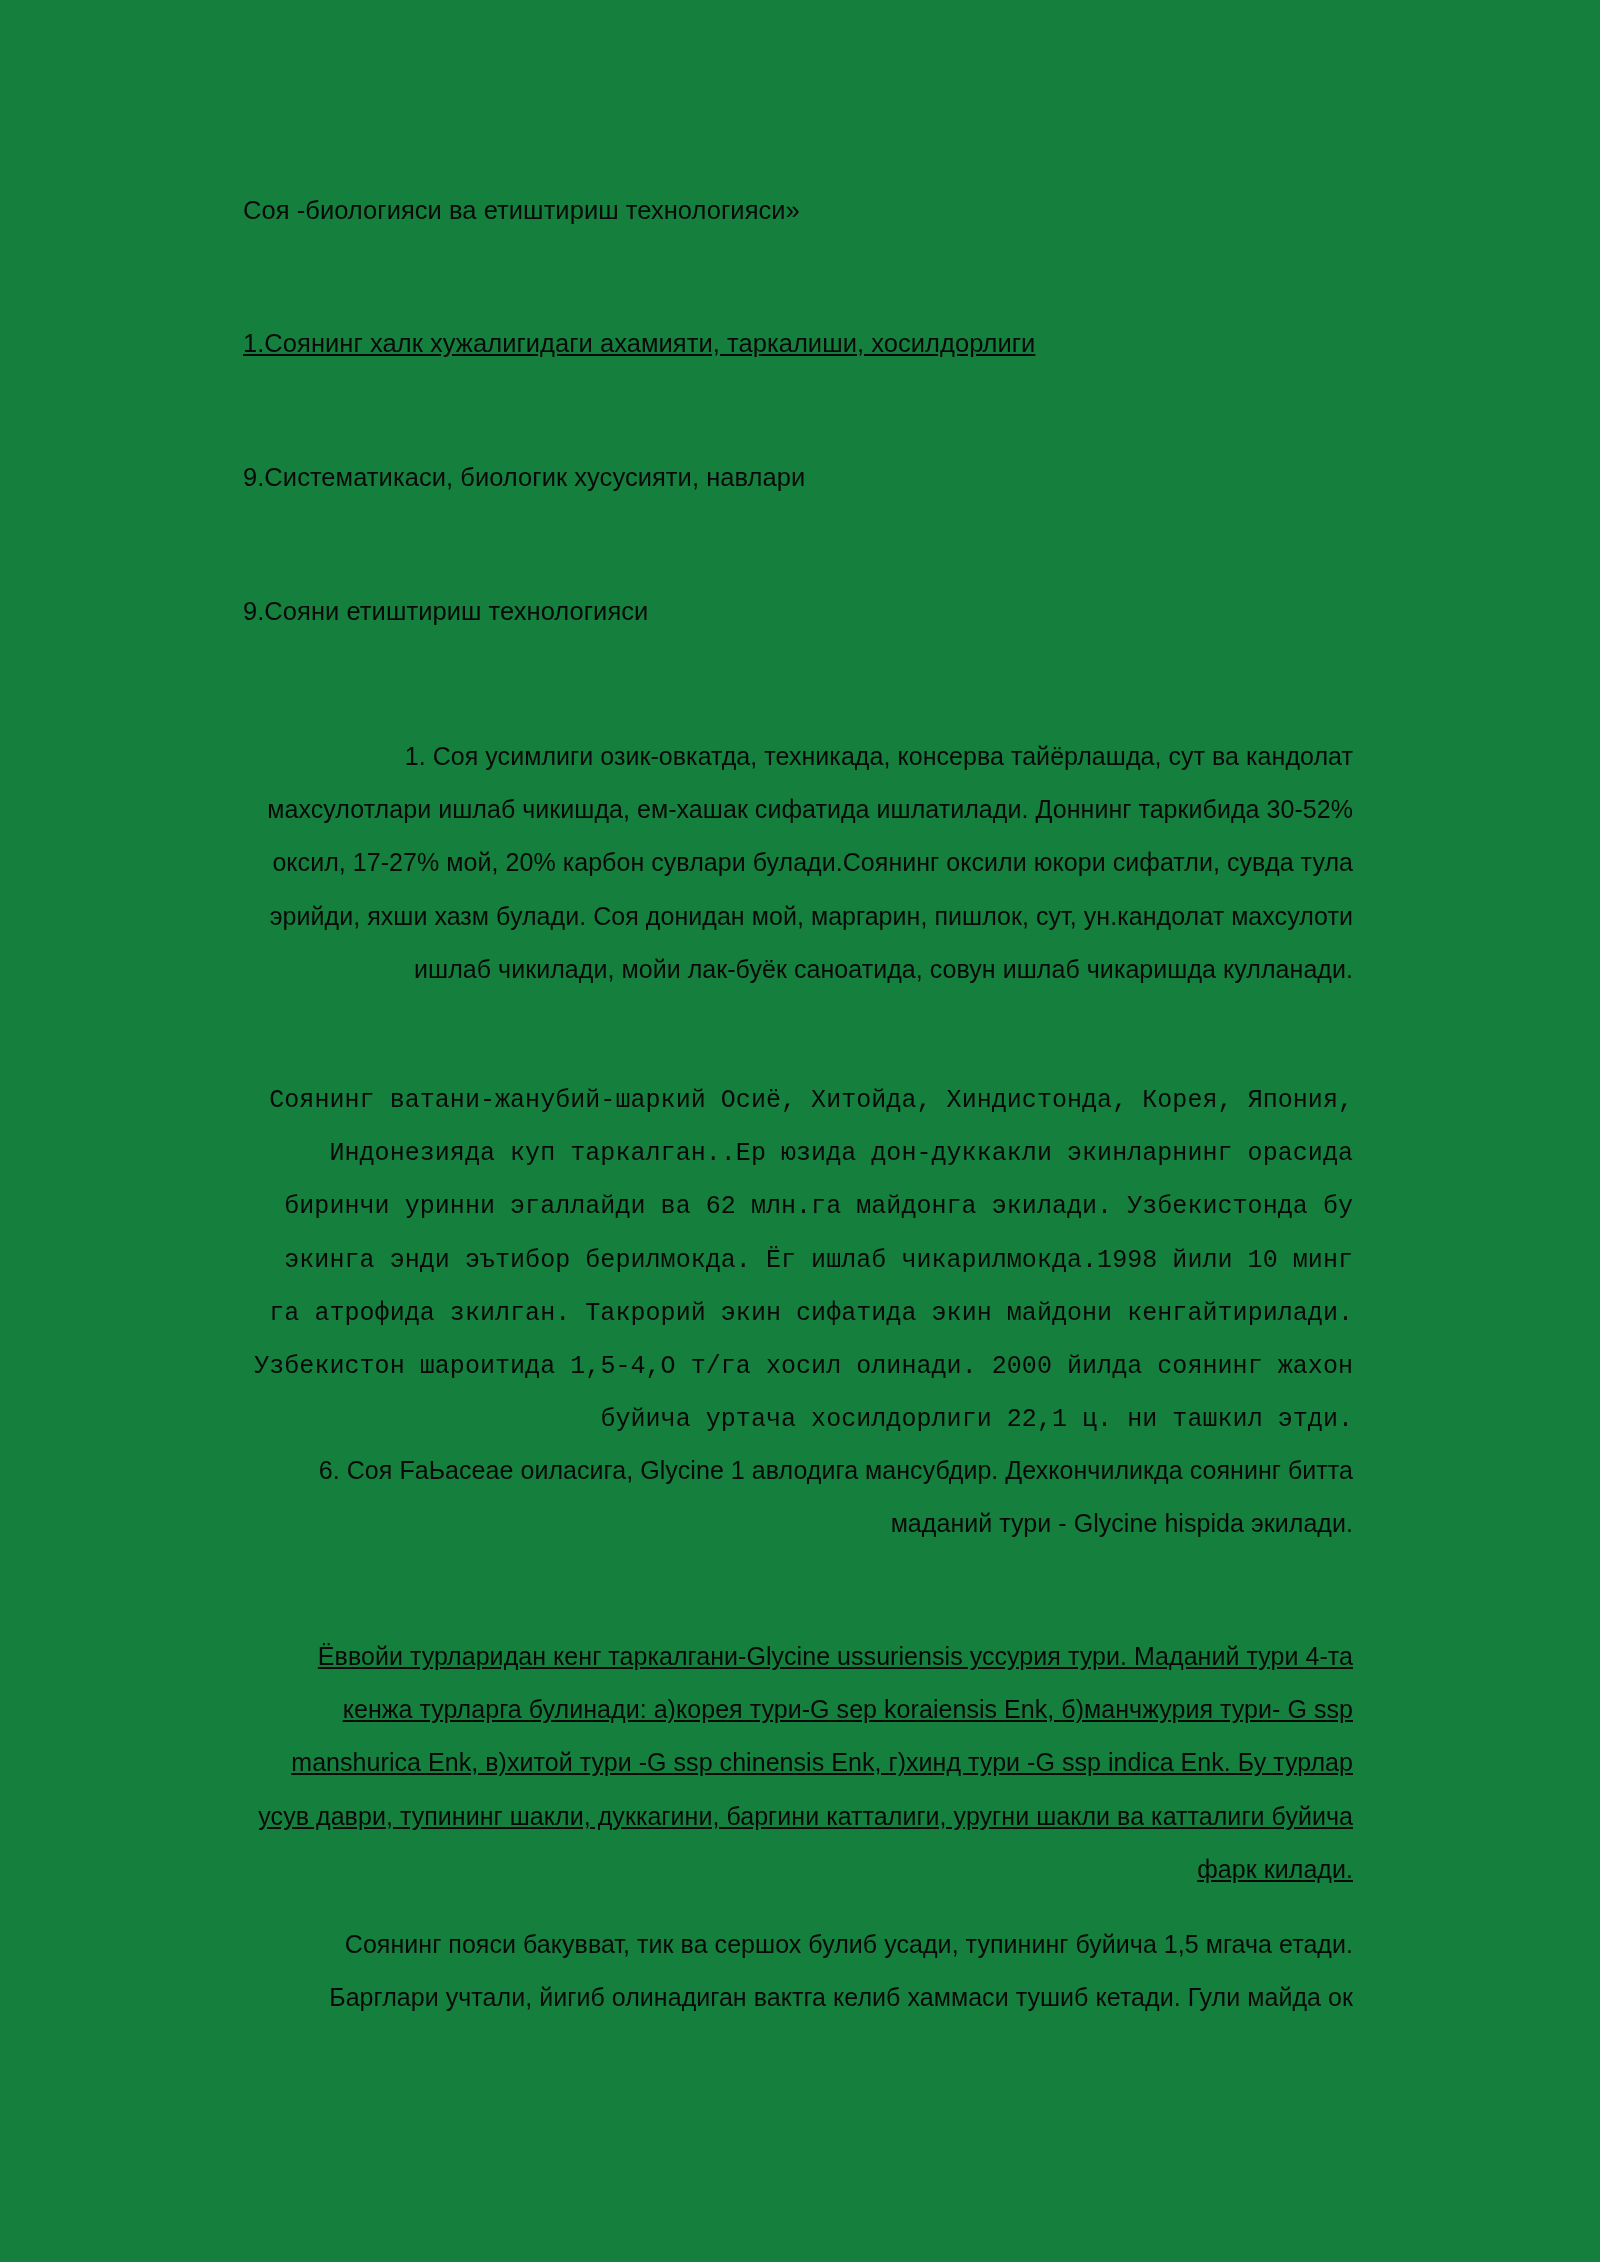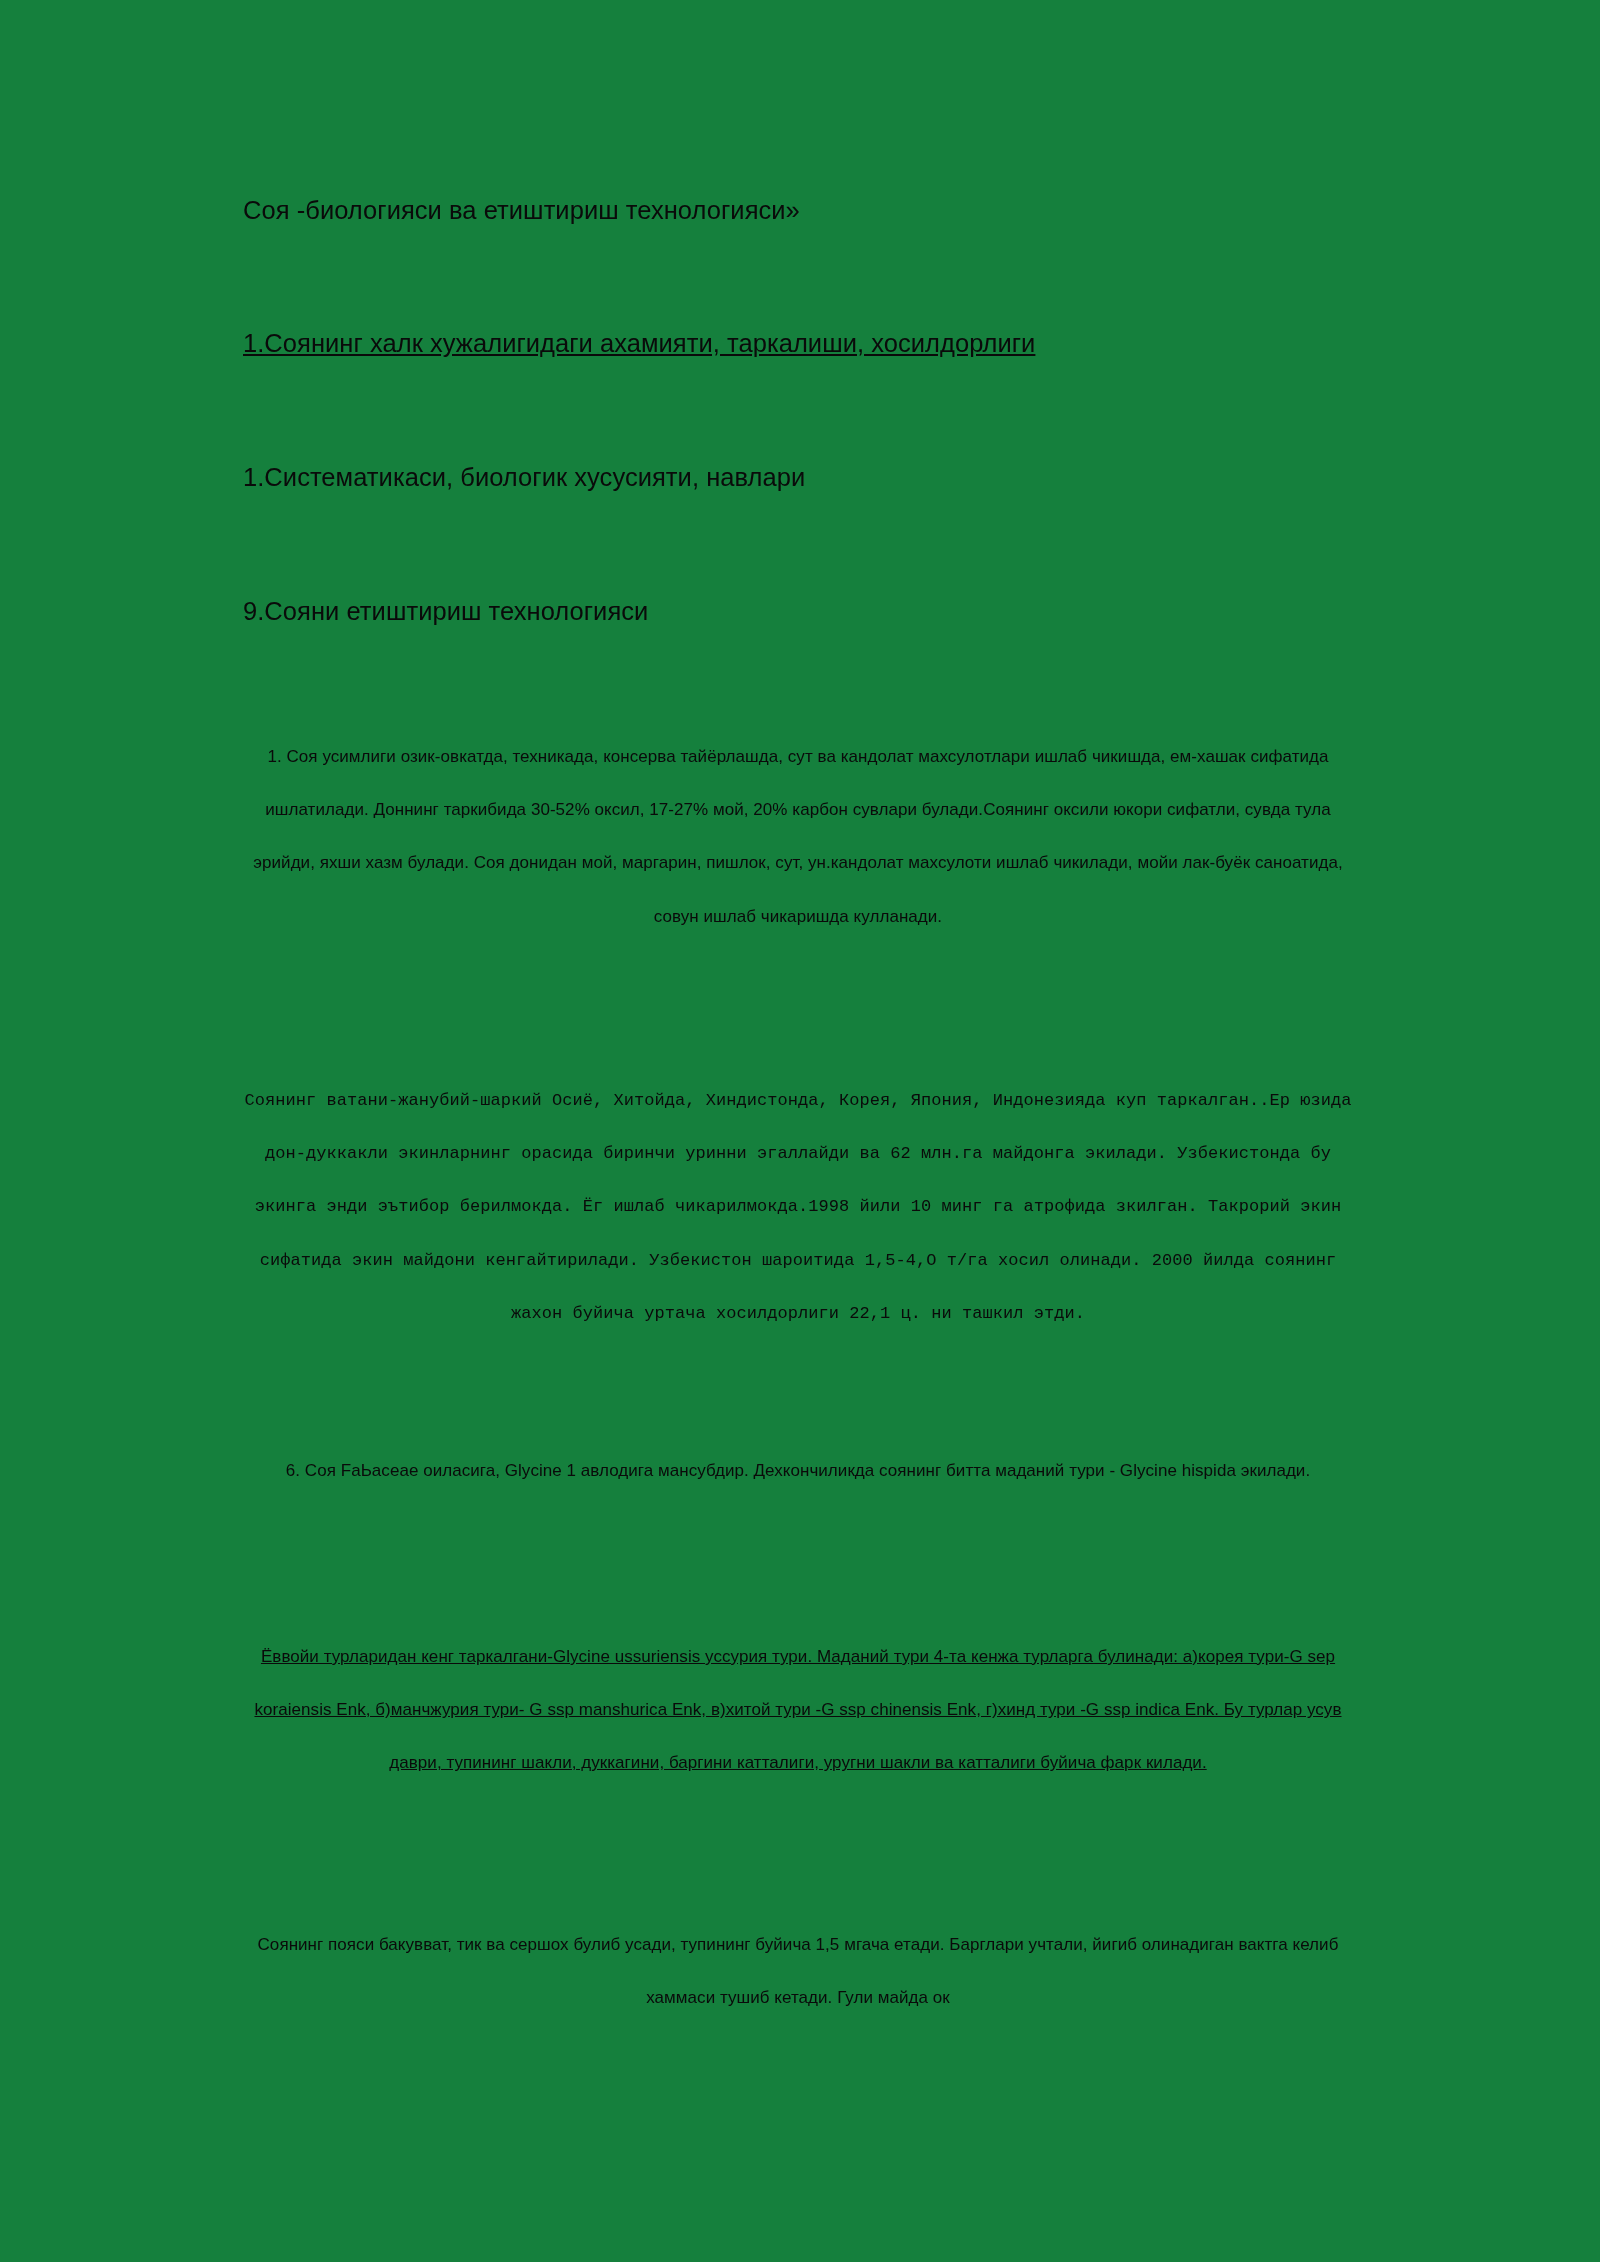--- a/index.html
+++ b/index.html
@@ -43,44 +43,44 @@
   }
   .toc-1 { position: absolute; top: 331px; left: 0; text-decoration: underline; }
   .toc-2 { position: absolute; top: 465px; left: 0; }
   .toc-3 { position: absolute; top: 599px; left: 0; }
 
   
   .para {
     position: absolute;
     left: 0;
     width: 1110px;
-    font-size: 17px;
+    font-size: 25px;
     line-height: 53.2px;
     color: #0a0a0a;
-    text-align: center;
+    text-align: right;
     font-weight: 400;
     letter-spacing: 0.05px;
   }
   .p1 { top: 730px; }
   .p2 { top: 1074px; font-family: Liberation Mono, monospace; }
   .p3 { top: 1444px; }
   .p4 { top: 1630px; text-decoration: underline; }
   .p5 { top: 1918px; }
 </style>
 </head>
 <body>
 
 <div class="page">
   <div class="content">
 
     <div class="doc-line title-line">Соя -биологияси ва етиштириш технологияси»</div>
 
     <div class="doc-line toc-1">1.Соянинг халк хужалигидаги ахамияти, таркалиши, хосилдорлиги</div>
 
-    <div class="doc-line toc-2">1.Систематикаси, биологик хусусияти, навлари</div>
+    <div class="doc-line toc-2">9.Систематикаси, биологик хусусияти, навлари</div>
 
     <div class="doc-line toc-3">9.Сояни етиштириш технологияси</div>
 
     <div class="para p1">1. Соя усимлиги озик-овкатда, техникада, консерва тайёрлашда, сут ва кандолат махсулотлари ишлаб чикишда, ем-хашак сифатида ишлатилади. Доннинг таркибида 30-52% оксил, 17-27% мой, 20% карбон сувлари булади.Соянинг оксили юкори сифатли, сувда тула эрийди, яхши хазм булади. Соя донидан мой, маргарин, пишлок, сут, ун.кандолат махсулоти ишлаб чикилади, мойи лак-буёк саноатида, совун ишлаб чикаришда кулланади.</div>
 
     <div class="para p2">Соянинг ватани-жанубий-шаркий Осиё, Хитойда, Хиндистонда, Корея, Япония, Индонезияда куп таркалган..Ер юзида дон-дуккакли экинларнинг орасида биринчи уринни эгаллайди ва 62 млн.га майдонга экилади. Узбекистонда бу экинга энди эътибор берилмокда. Ёг ишлаб чикарилмокда.1998 йили 10 минг га атрофида зкилган. Такрорий экин сифатида экин майдони кенгайтирилади. Узбекистон шароитида 1,5-4,О т/га хосил олинади. 2000 йилда соянинг жахон буйича уртача хосилдорлиги 22,1 ц. ни ташкил этди.</div>
 
     <div class="para p3">6. Соя FaЬaceae оиласига, Glycine 1 авлодига мансубдир. Дехкончиликда соянинг битта маданий тури - Glycine hispida экилади.</div>
 
     <div class="para p4">Ёввойи турларидан кенг таркалгани-Glycine ussuriensis уссурия тури. Маданий тури 4-та кенжа турларга булинади: а)корея тури-G sep koraiensis Enk, б)манчжурия тури- G ssp manshurica Enk, в)хитой тури -G ssp chinensis Enk, г)хинд тури -G ssp indica Enk. Бу турлар усув даври, тупининг шакли, дуккагини, баргини катталиги, уругни шакли ва катталиги буйича фарк килади.</div>

